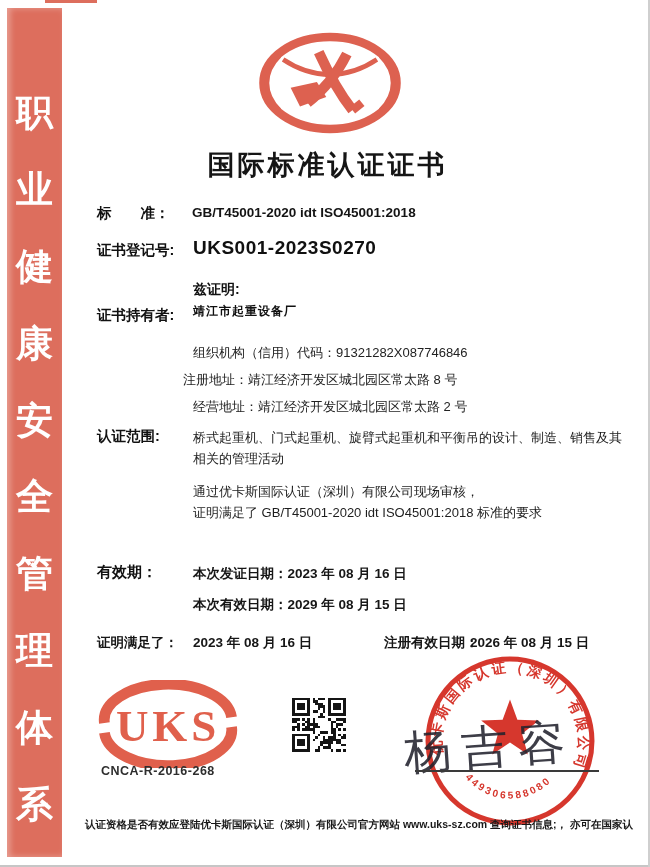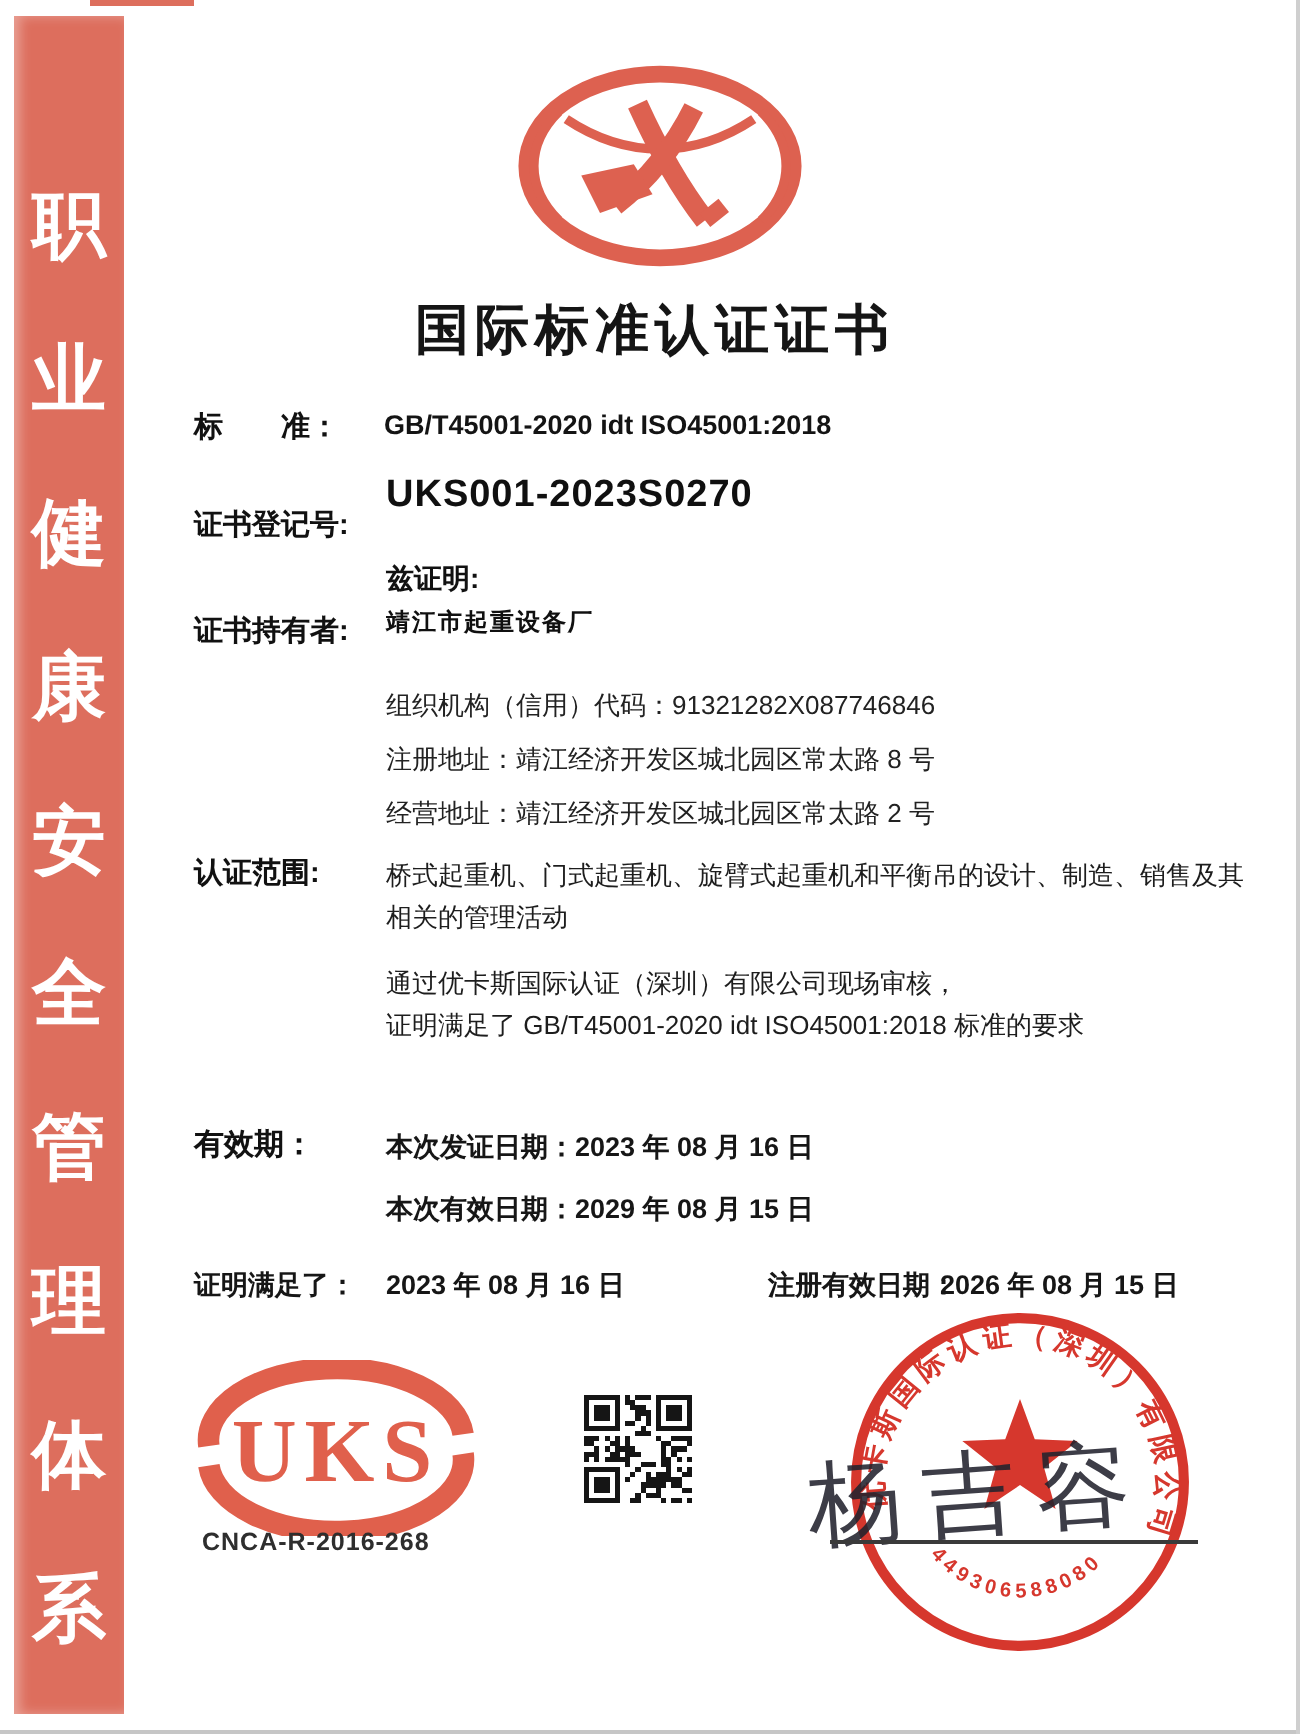--- a/index.html
+++ b/index.html
@@ -67,30 +67,30 @@
     <path d="M 38,60 L 66,54 L 76,70 L 48,80 Z" fill="#dd6150"></path>
     <path d="M 104,84 L 114,76" fill="none" stroke="#dd6150" stroke-width="9"></path>
   </svg>
 </div>
 
 <div class="abs cert-title">国际标准认证证书</div>
 
 <div class="abs lbl" style="left:97px;top:204px;">标　　准：</div>
 <div class="abs val" style="left:192px;top:205px;">GB/T45001-2020 idt ISO45001:2018</div>
 
-<div class="abs lbl" style="left:97px;top:241px;margin-top:12px;">证书登记号:</div>
+<div class="abs lbl" style="left:97px;top:241px;">证书登记号:</div>
 <div class="abs val-lg" style="left:193px;top:237px;text-align:center;">UKS001-2023S0270</div>
 
 <div class="abs lbl" style="left:193px;top:281px;font-size:14px;">兹证明:</div>
 
 <div class="abs lbl" style="left:97px;top:306px;">证书持有者:</div>
 <div class="abs val-holder" style="left:193px;top:303px;">靖江市起重设备厂</div>
 
 <div class="abs plain" style="left:193px;top:344px;">组织机构（信用）代码：91321282X087746846</div>
-<div class="abs plain" style="left:193px;top:371px;">注册地址：靖江经济开发区城北园区常太路 8 号</div>
+<div class="abs plain" style="left:183px;top:371px;">注册地址：靖江经济开发区城北园区常太路 8 号</div>
 <div class="abs plain" style="left:193px;top:398px;">经营地址：靖江经济开发区城北园区常太路 2 号</div>
 
 <div class="abs lbl" style="left:97px;top:427px;">认证范围:</div>
 <div class="abs para" style="left:193px;top:427px;width:460px;">
   <div>桥式起重机、门式起重机、旋臂式起重机和平衡吊的设计、制造、销售及其</div>
   <div>相关的管理活动</div>
 </div>
 
 <div class="abs para" style="left:193px;top:481px;width:460px;">
   <div>通过优卡斯国际认证（深圳）有限公司现场审核，</div>
@@ -266,13 +266,14 @@
     <text font-size="10" font-weight="700" fill="#d3281e" letter-spacing="2.5">
       <textPath href="#arcBot" startOffset="12">449306588080</textPath>
     </text>
   </svg>
 </div>
 
 <div class="abs signature" style="left:404px;top:716px;">杨吉容</div>
 <div class="abs sig-line"></div>
 
 <div class="abs fineprint">
+  <div>认证资格是否有效应登陆优卡斯国际认证（深圳）有限公司官方网站 www.uks-sz.com 查询证书信息;， 亦可在国家认</div>
 </div>
 
 </body></html>

